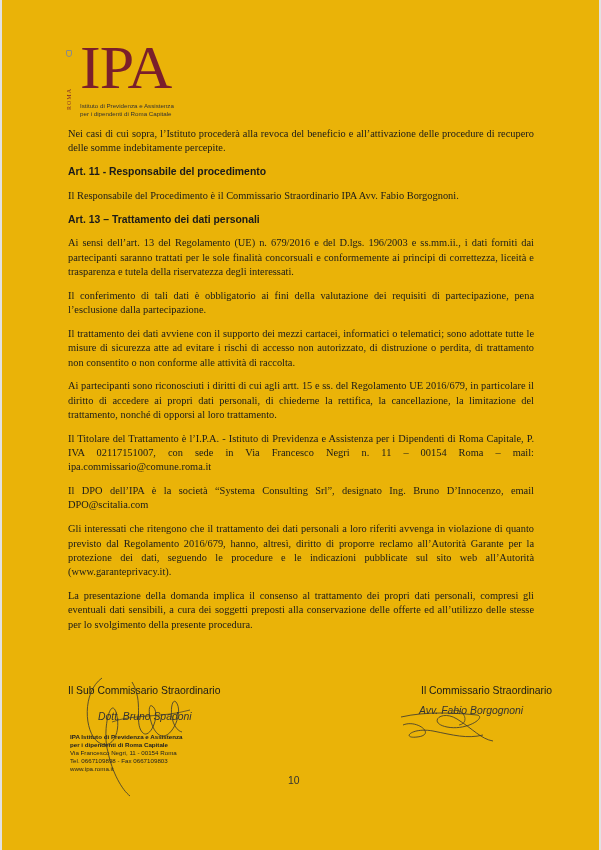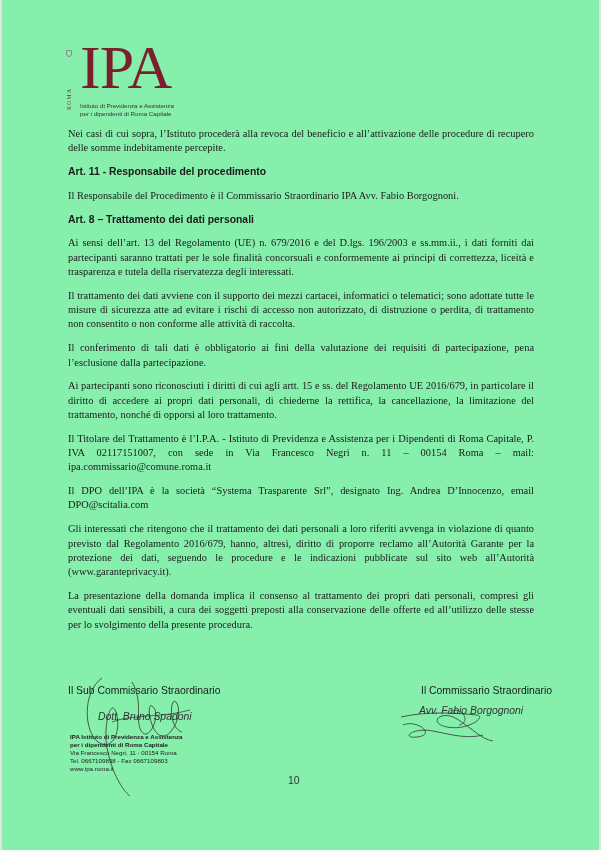--- a/index.html
+++ b/index.html
@@ -1,17 +1,17 @@
 <!DOCTYPE html>
 <html><head>
 <meta charset="utf-8">
 <style>
   html, body { margin:0; padding:0; background:#ffffff; }
   body { width:601px; height:850px; position:relative; overflow:hidden; font-family:"Liberation Sans", sans-serif; color:#1a1a1a; }
-  .page { position:absolute; left:0; top:0; width:601px; height:850px; background:#86efac; border-left:2px solid #e2e2e2; border-right:2px solid #e2e2e2; box-sizing:border-box; }
+  .page { position:absolute; left:0; top:0; width:601px; height:850px; background:#eab308; border-left:2px solid #e2e2e2; border-right:2px solid #e2e2e2; box-sizing:border-box; }
   .logo { position:absolute; left:64px; top:42px; width:180px; height:76px; }
   .logo-crest { position:absolute; left:0; top:8px; width:6px; height:7px; border:1px solid #8a8a8a; border-radius:1px 1px 3px 3px; box-sizing:border-box; }
   .logo-roma { position:absolute; left:-8px; top:54px; font-family:"Liberation Serif", serif; font-size:6px; color:#7a1f2b; transform:rotate(-90deg); letter-spacing:1px; }
   .logo-ipa { position:absolute; left:14px; top:-6px; font-family:"Liberation Serif", serif; font-size:62px; line-height:62px; color:#7a1f2b; letter-spacing:-1px; }
   .logo-line1, .logo-line2 { position:absolute; left:14px; font-size:6.2px; color:#333; white-space:nowrap; }
   .logo-line1 { top:60px; }
   .logo-line2 { top:68px; }
   .content { position:absolute; left:66px; top:127px; width:466px; font-size:10.4px; line-height:14.3px; }
   .p { margin:0 0 9.5px 0; text-align:justify;font-family:Liberation Serif, serif; }
   .h { margin:0 0 9.5px 0; font-weight:bold; }
@@ -34,27 +34,27 @@
     <div class="logo-roma">ROMA</div>
     <div class="logo-ipa">IPA</div>
     <div class="logo-line1">Istituto di Previdenza e Assistenza</div>
     <div class="logo-line2">per i dipendenti di Roma Capitale</div>
   </div>
 
   <div class="content">
     <p class="p">Nei casi di cui sopra, l’Istituto procederà alla revoca del beneficio e all’attivazione delle procedure di recupero delle somme indebitamente percepite.</p>
     <p class="h">Art. 11 - Responsabile del procedimento</p>
     <p class="p">Il Responsabile del Procedimento è il Commissario Straordinario IPA Avv. Fabio Borgognoni.</p>
-    <p class="h">Art. 8 – Trattamento dei dati personali</p>
+    <p class="h">Art. 13 – Trattamento dei dati personali</p>
     <p class="p">Ai sensi dell’art. 13 del Regolamento (UE) n. 679/2016 e del D.lgs. 196/2003 e ss.mm.ii., i dati forniti dai partecipanti saranno trattati per le sole finalità concorsuali e conformemente ai principi di correttezza, liceità e trasparenza e tutela della riservatezza degli interessati.</p>
+    <p class="p">Il conferimento di tali dati è obbligatorio ai fini della valutazione dei requisiti di partecipazione, pena l’esclusione dalla partecipazione.</p>
     <p class="p">Il trattamento dei dati avviene con il supporto dei mezzi cartacei, informatici o telematici; sono adottate tutte le misure di sicurezza atte ad evitare i rischi di accesso non autorizzato, di distruzione o perdita, di trattamento non consentito o non conforme alle attività di raccolta.</p>
-    <p class="p">Il conferimento di tali dati è obbligatorio ai fini della valutazione dei requisiti di partecipazione, pena l’esclusione dalla partecipazione.</p>
     <p class="p">Ai partecipanti sono riconosciuti i diritti di cui agli artt. 15 e ss. del Regolamento UE 2016/679, in particolare il diritto di accedere ai propri dati personali, di chiederne la rettifica, la cancellazione, la limitazione del trattamento, nonché di opporsi al loro trattamento.</p>
     <p class="p">Il Titolare del Trattamento è l’I.P.A. - Istituto di Previdenza e Assistenza per i Dipendenti di Roma Capitale, P. IVA 02117151007, con sede in Via Francesco Negri n. 11 – 00154 Roma – mail: ipa.commissario@comune.roma.it</p>
-    <p class="p">Il DPO dell’IPA è la società “Systema Trasparente Srl”, designato Ing. Andrea D’Innocenzo, email DPO@scitalia.com</p>
+    <p class="p">Il DPO dell’IPA è la società “Systema Consulting Srl”, designato Ing. Bruno D’Innocenzo, email DPO@scitalia.com</p>
     <p class="p">Gli interessati che ritengono che il trattamento dei dati personali a loro riferiti avvenga in violazione di quanto previsto dal Regolamento 2016/679, hanno, altresì, diritto di proporre reclamo all’Autorità Garante per la protezione dei dati, seguendo le procedure e le indicazioni pubblicate sul sito web all’Autorità (www.garanteprivacy.it).</p>
     <p class="p">La presentazione della domanda implica il consenso al trattamento dei propri dati personali, compresi gli eventuali dati sensibili, a cura dei soggetti preposti alla conservazione delle offerte ed all’utilizzo delle stesse per lo svolgimento della presente procedura.</p>
   </div>
 
   <div class="sig-left">Il Sub Commissario Straordinario</div>
   <div class="sig-name-left">Dott. Bruno Spadoni</div>
 
   <div class="sig-right">Il Commissario Straordinario</div>
   <div class="sig-name-right">Avv. Fabio Borgognoni</div>
 

